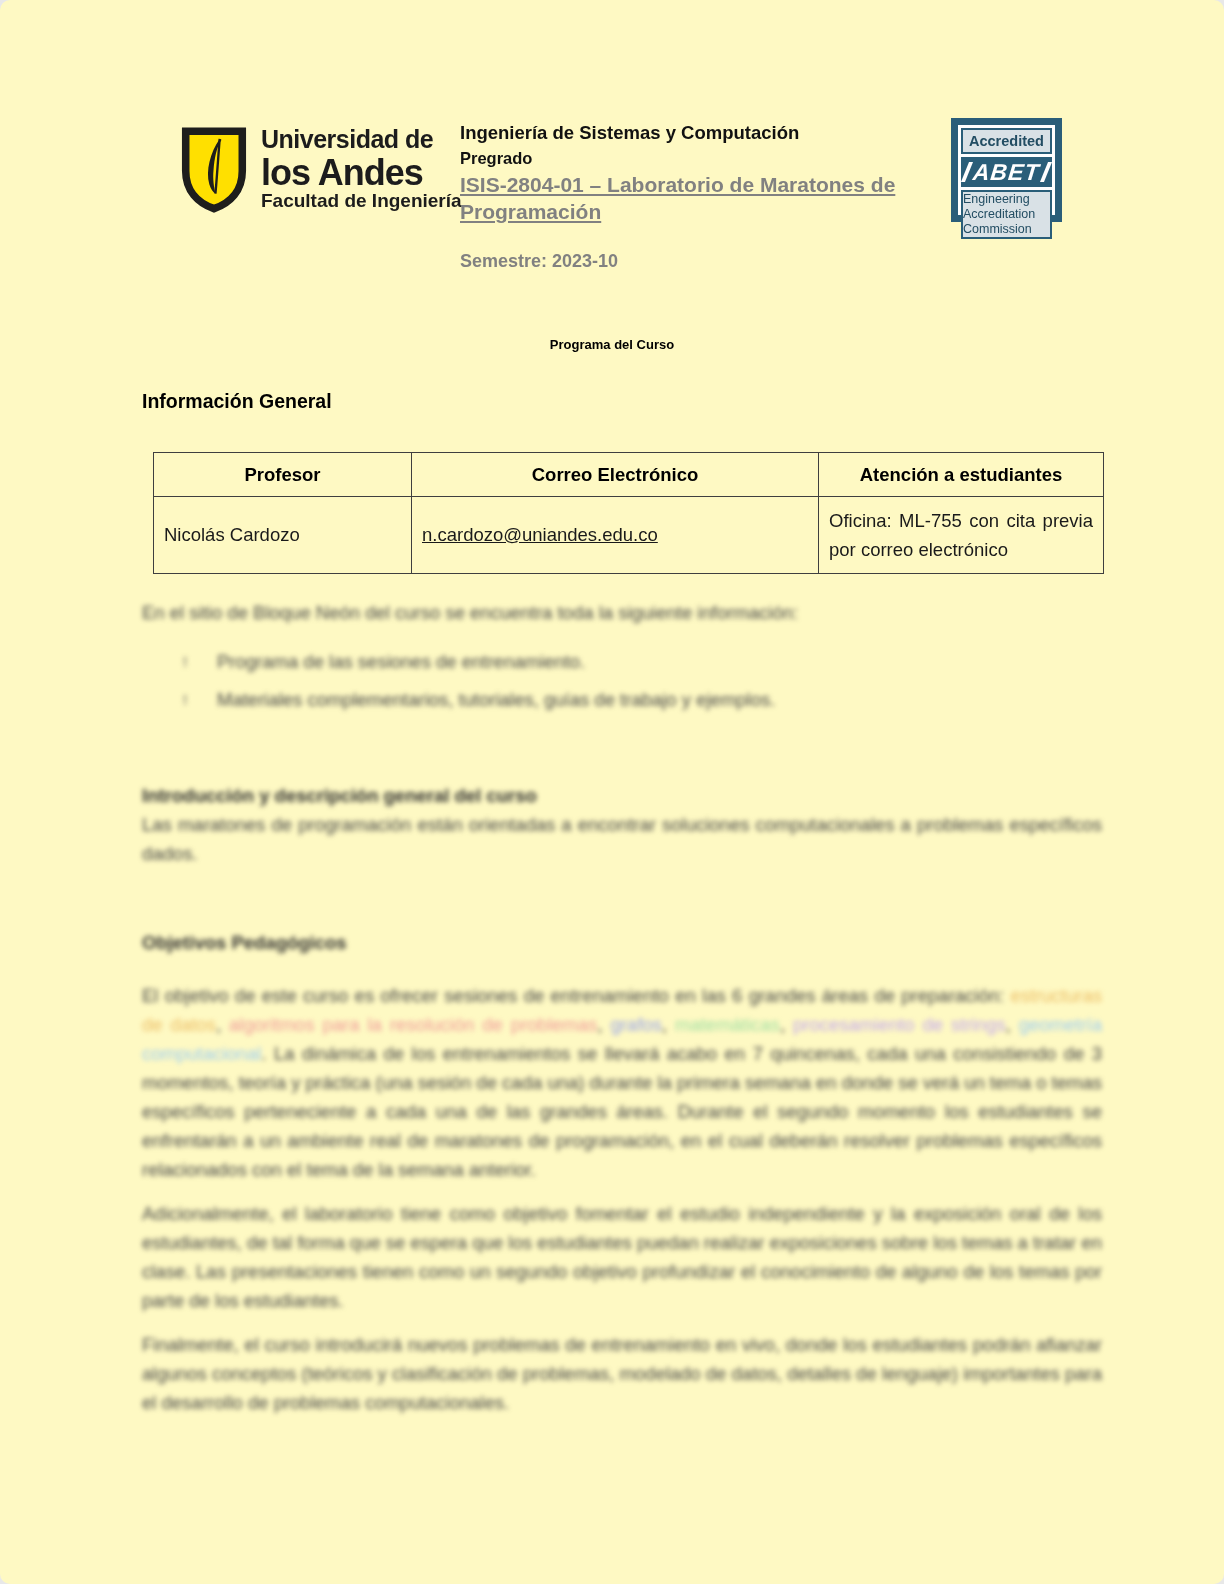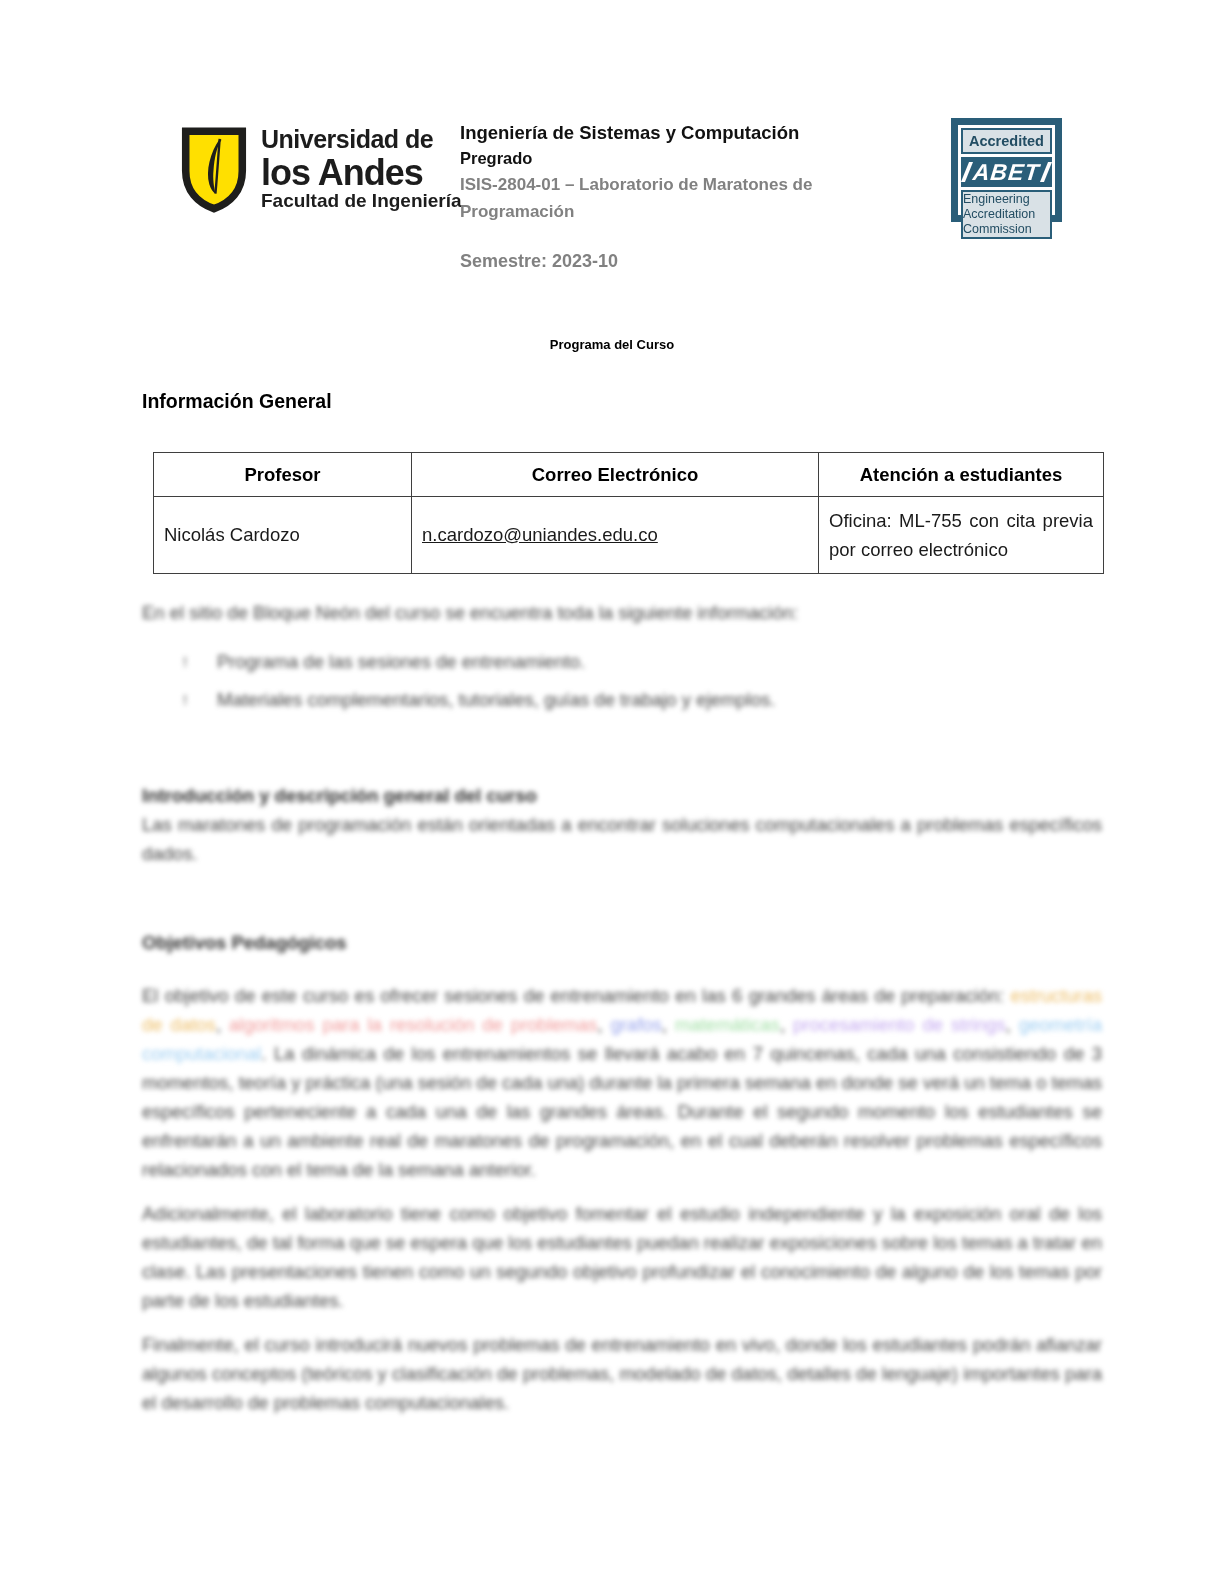--- a/index.html
+++ b/index.html
@@ -1,35 +1,36 @@
 <!DOCTYPE html>
 <html><head>
 <meta charset="utf-8">
 <style>
   html,body{margin:0;padding:0;background:#e8e8e8;}
   .page{
     position:relative;
     width:1224px;height:1584px;
-    background:#ffffff;
+    background:#fef9c3;
     font-family:"Liberation Sans", sans-serif;
     color:#1a1a1a;
     margin:0 auto;
     overflow:hidden;
+    border-radius:10px;
   }
   
   .uni-logo{position:absolute;left:181px;top:127px;display:flex;align-items:flex-start;}
   .uni-shield{width:66px;height:86px;flex:0 0 auto;}
   .uni-text{margin-left:14px;line-height:1;}
   .uni-name1{font-size:25px;font-weight:bold;letter-spacing:-0.5px;color:#1c1c1c;}
   .uni-name2{font-size:36px;font-weight:bold;letter-spacing:-1px;color:#1c1c1c;margin-top:3px;}
   .uni-fac{font-size:19px;font-weight:bold;color:#1c1c1c;margin-top:0;text-align:center;}
   .course-head{position:absolute;left:460px;top:120px;width:440px;}
   .ch-dept{font-size:18.5px;font-weight:bold;color:#111;line-height:26px;}
   .ch-level{font-size:16.5px;font-weight:bold;color:#111;line-height:25px;}
-  .ch-code{font-size:17px;font-weight:bold;color:#818181;line-height:27px;}
+  .ch-code{font-size:21px;font-weight:bold;color:#818181;line-height:27px;text-decoration:underline;}
   .ch-sem{font-size:18px;font-weight:bold;color:#818181;margin-top:26px;}
   
   .abet{position:absolute;left:951px;top:118px;width:111px;height:104px;
         background:#ffffff;border:7px solid #2a5e79;box-sizing:border-box;
         display:flex;flex-direction:column;gap:3px;padding:3px;}
   .abet-top{border:2px solid #2a5e79;background:#d9e1e6;color:#234d63;
         font-weight:bold;font-size:14.5px;text-align:center;line-height:22px;flex:0 0 22px;}
   .abet-mid{background:#2a5e79;color:#fff;flex:0 0 30px;display:flex;align-items:center;justify-content:center;}
   .abet-word{font-weight:bold;font-style:italic;font-size:23px;letter-spacing:1px;transform:skewX(-6deg);}
   .abet-slash{display:inline-block;width:5px;height:20px;background:#fff;transform:skewX(-22deg);margin:0 4px;}

